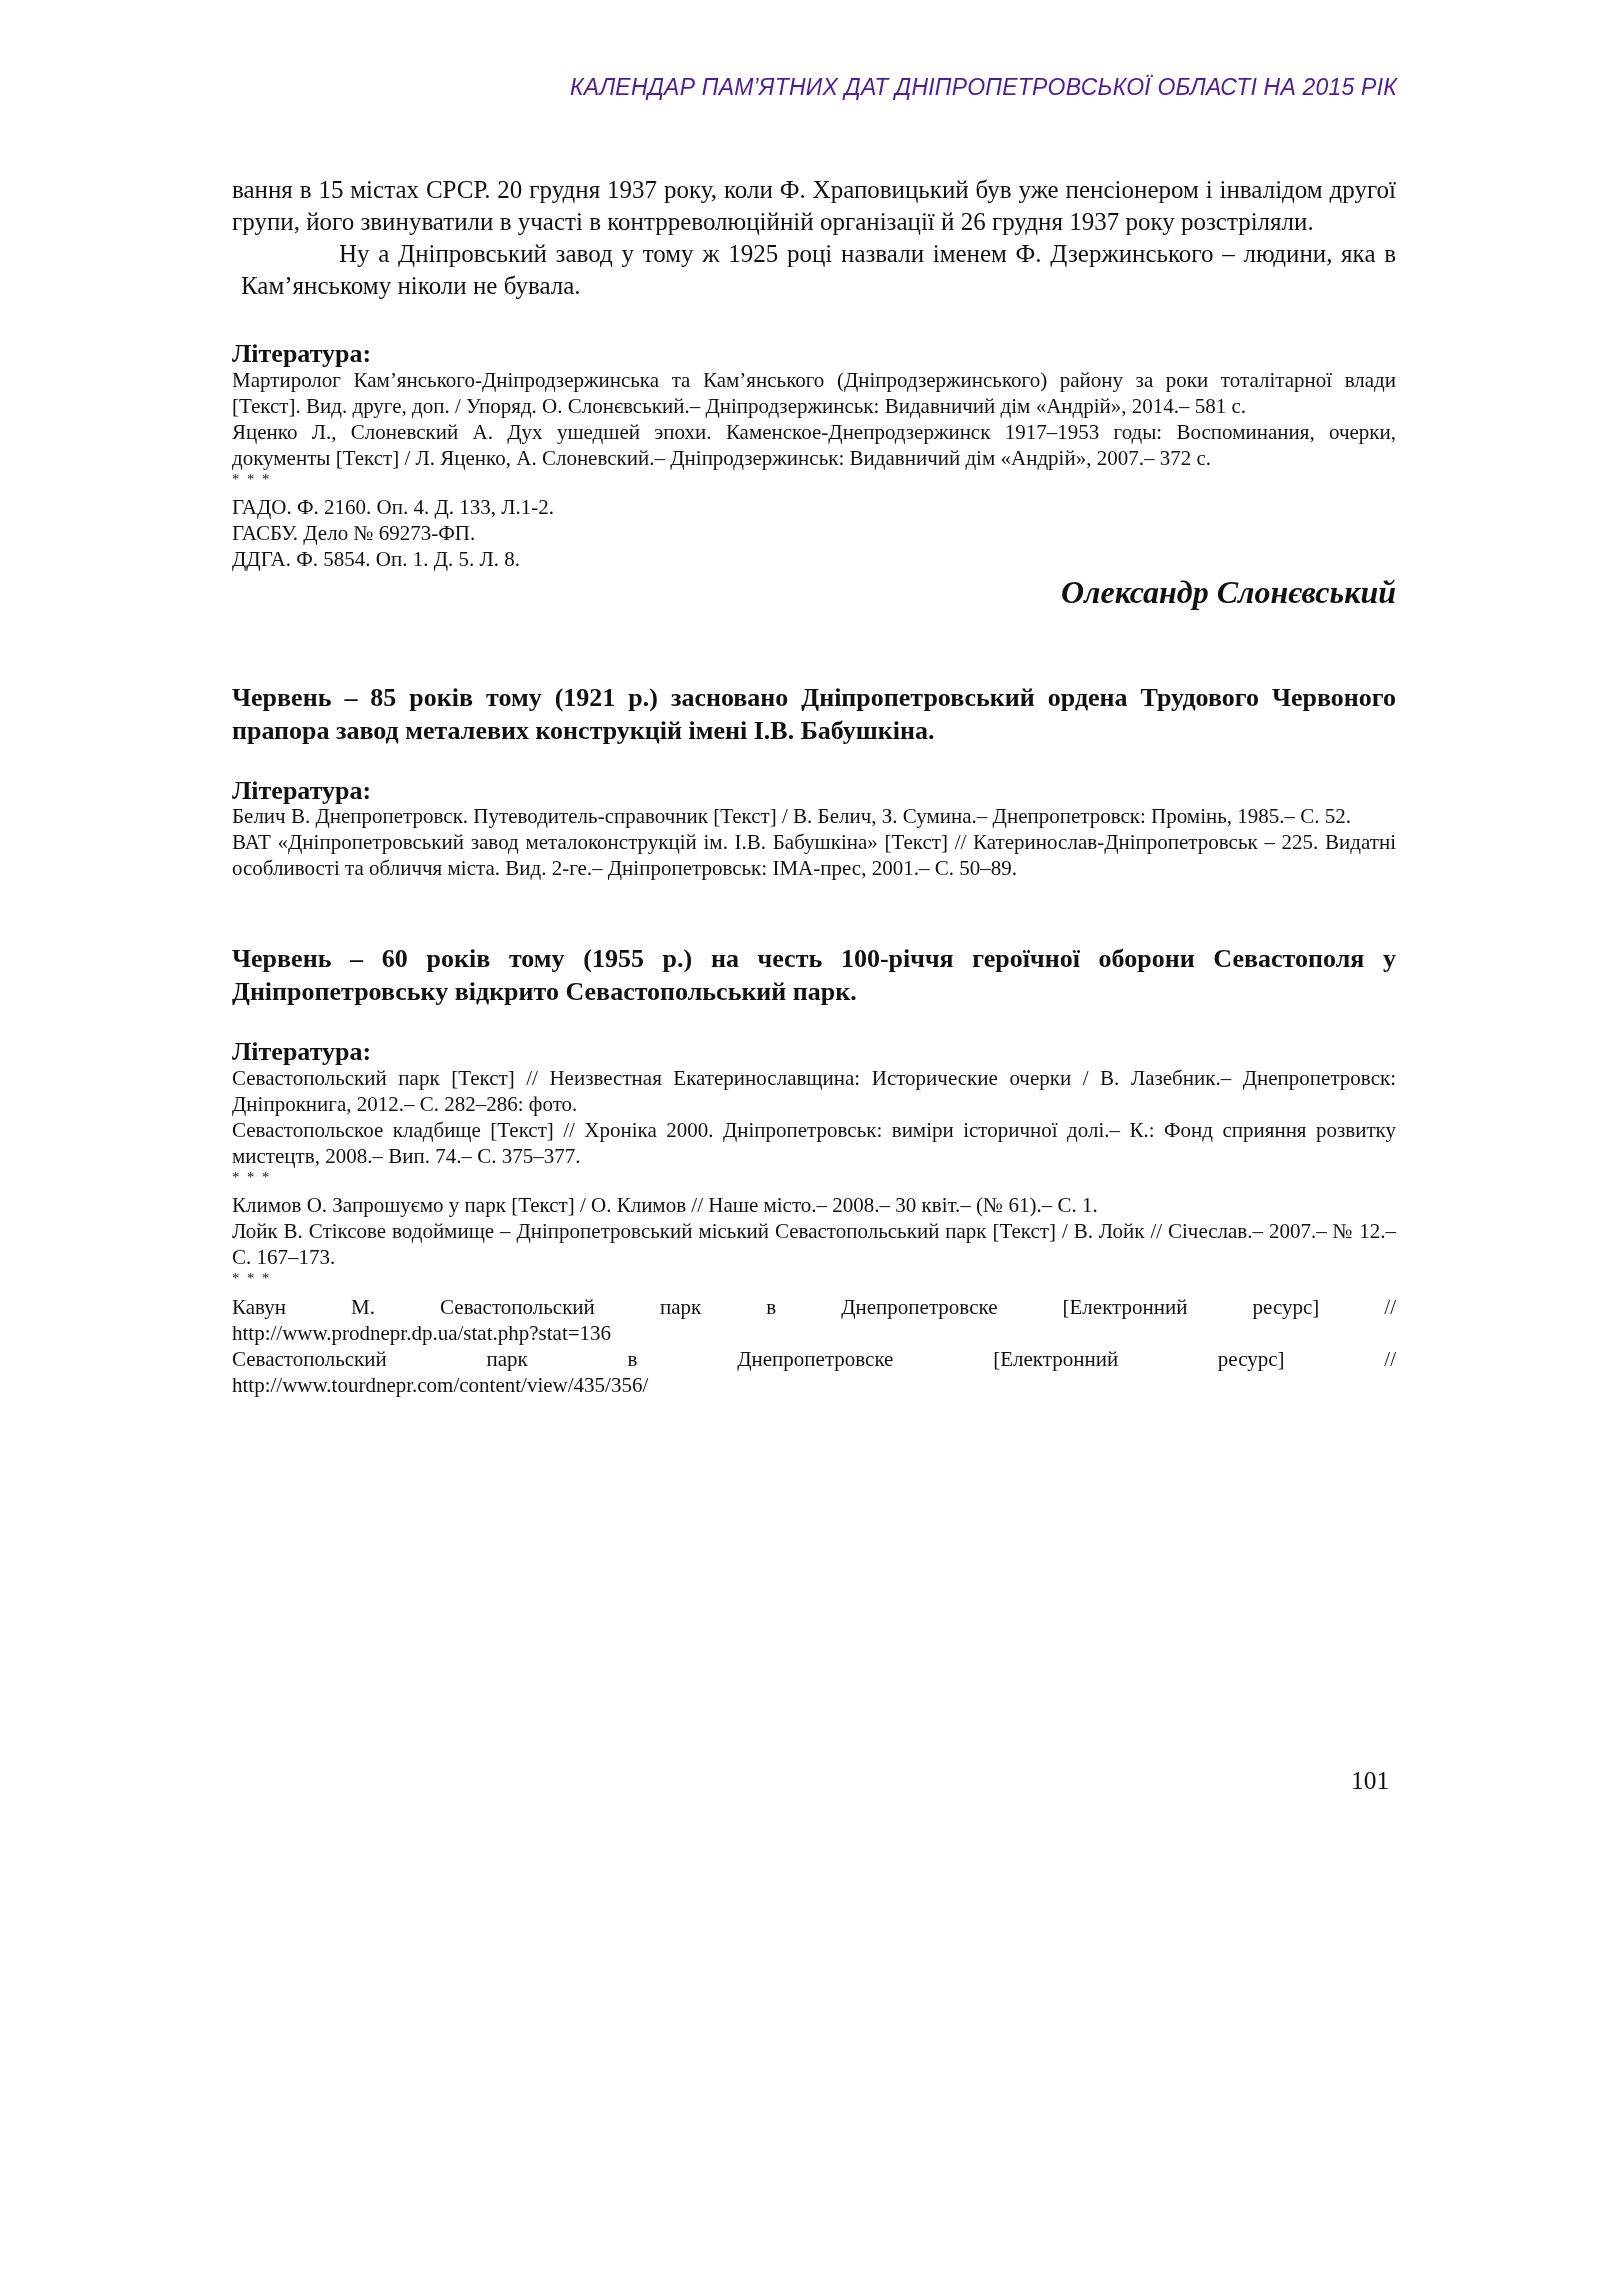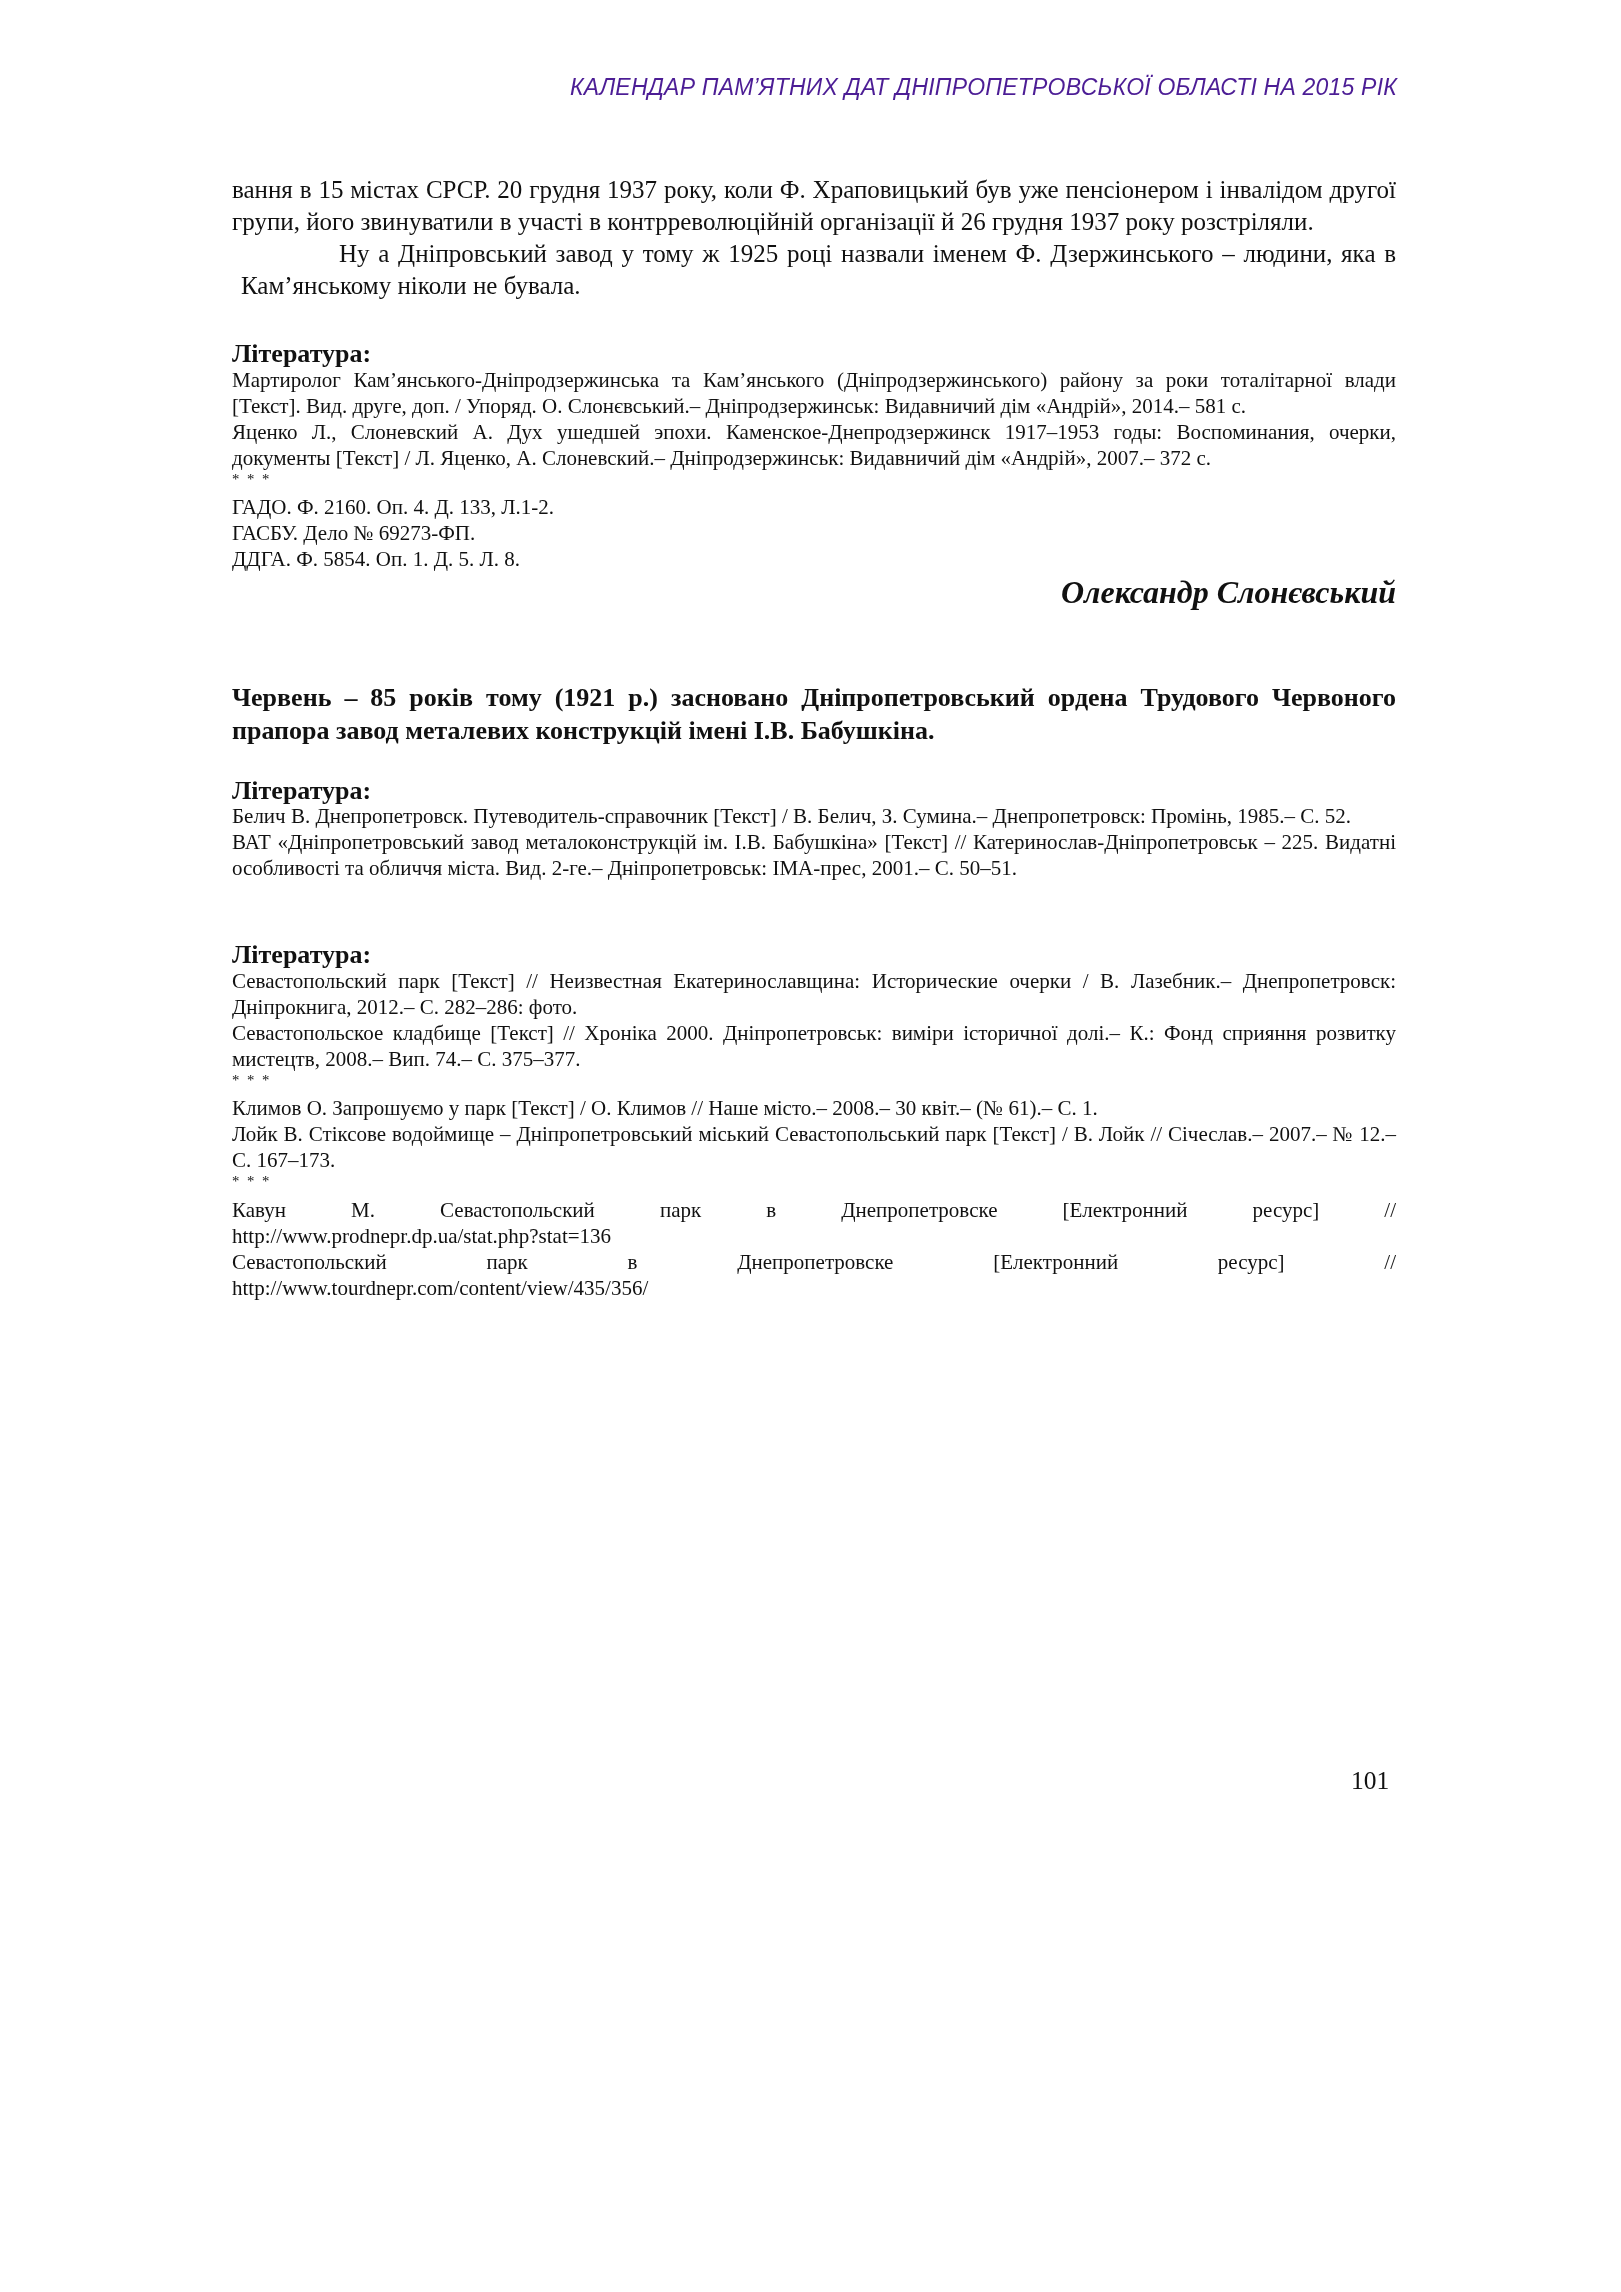--- a/index.html
+++ b/index.html
@@ -123,25 +123,26 @@
       <p class="lit-item">ДДГА. Ф. 5854. Оп. 1. Д. 5. Л. 8.</p>
     </div>
     <p class="author">Олександр Слонєвський</p>
   </section>
 
   <section class="section-2">
     <h2 class="event-heading">Червень – 85 років тому (1921 р.) засновано Дніпропетровський ордена Трудового Червоного прапора завод металевих конструкцій імені І.В. Бабушкіна.</h2>
     <div class="lit-block">
       <p class="lit-title">Література:</p>
       <p class="lit-item">Белич В. Днепропетровск. Путеводитель-справочник [Текст] / В. Белич, З. Сумина.– Днепропетровск: Промінь, 1985.– С. 52.</p>
-      <p class="lit-item">ВАТ «Дніпропетровський завод металоконструкцій ім. І.В. Бабушкіна» [Текст] // Катеринослав-Дніпропетровськ – 225. Видатні особливості та обличчя міста. Вид. 2-ге.– Дніпропетровськ: ІМА-прес, 2001.– С. 50–51.</p>
+      <p class="lit-item">ВАТ «Дніпропетровський завод металоконструкцій ім. І.В. Бабушкіна» [Текст] // Катеринослав-Дніпропетровськ – 225. Видатні особливості та обличчя міста. Вид. 2-ге.– Дніпропетровськ: ІМА-прес, 2001.– С. 50–89.</p>
     </div>
   </section>
 
   <section class="section-3">
+    <h2 class="event-heading">Червень – 60 років тому (1955 р.) на честь 100-річчя героїчної оборони Севастополя у Дніпропетровську відкрито Севастопольський парк.</h2>
     <div class="lit-block">
       <p class="lit-title">Література:</p>
       <p class="lit-item">Севастопольский парк [Текст] // Неизвестная Екатеринославщина: Исторические очерки / В. Лазебник.– Днепропетровск: Дніпрокнига, 2012.– С. 282–286: фото.</p>
       <p class="lit-item">Севастопольское кладбище [Текст] // Хроніка 2000. Дніпропетровськ: виміри історичної долі.– К.: Фонд сприяння розвитку мистецтв, 2008.– Вип. 74.– С. 375–377.</p>
       <p class="stars">* * *</p>
       <p class="lit-item">Климов О. Запрошуємо у парк [Текст] / О. Климов // Наше місто.– 2008.– 30 квіт.– (№ 61).– С. 1.</p>
       <p class="lit-item">Лойк В. Стіксове водоймище – Дніпропетровський міський Севастопольський парк [Текст] / В. Лойк // Січеслав.– 2007.– № 12.– С. 167–173.</p>
       <p class="stars">* * *</p>
       <p class="lit-item spread">Кавун М. Севастопольский парк в Днепропетровске [Електронний ресурс] //</p>
       <p class="lit-item">http://www.prodnepr.dp.ua/stat.php?stat=136</p>

